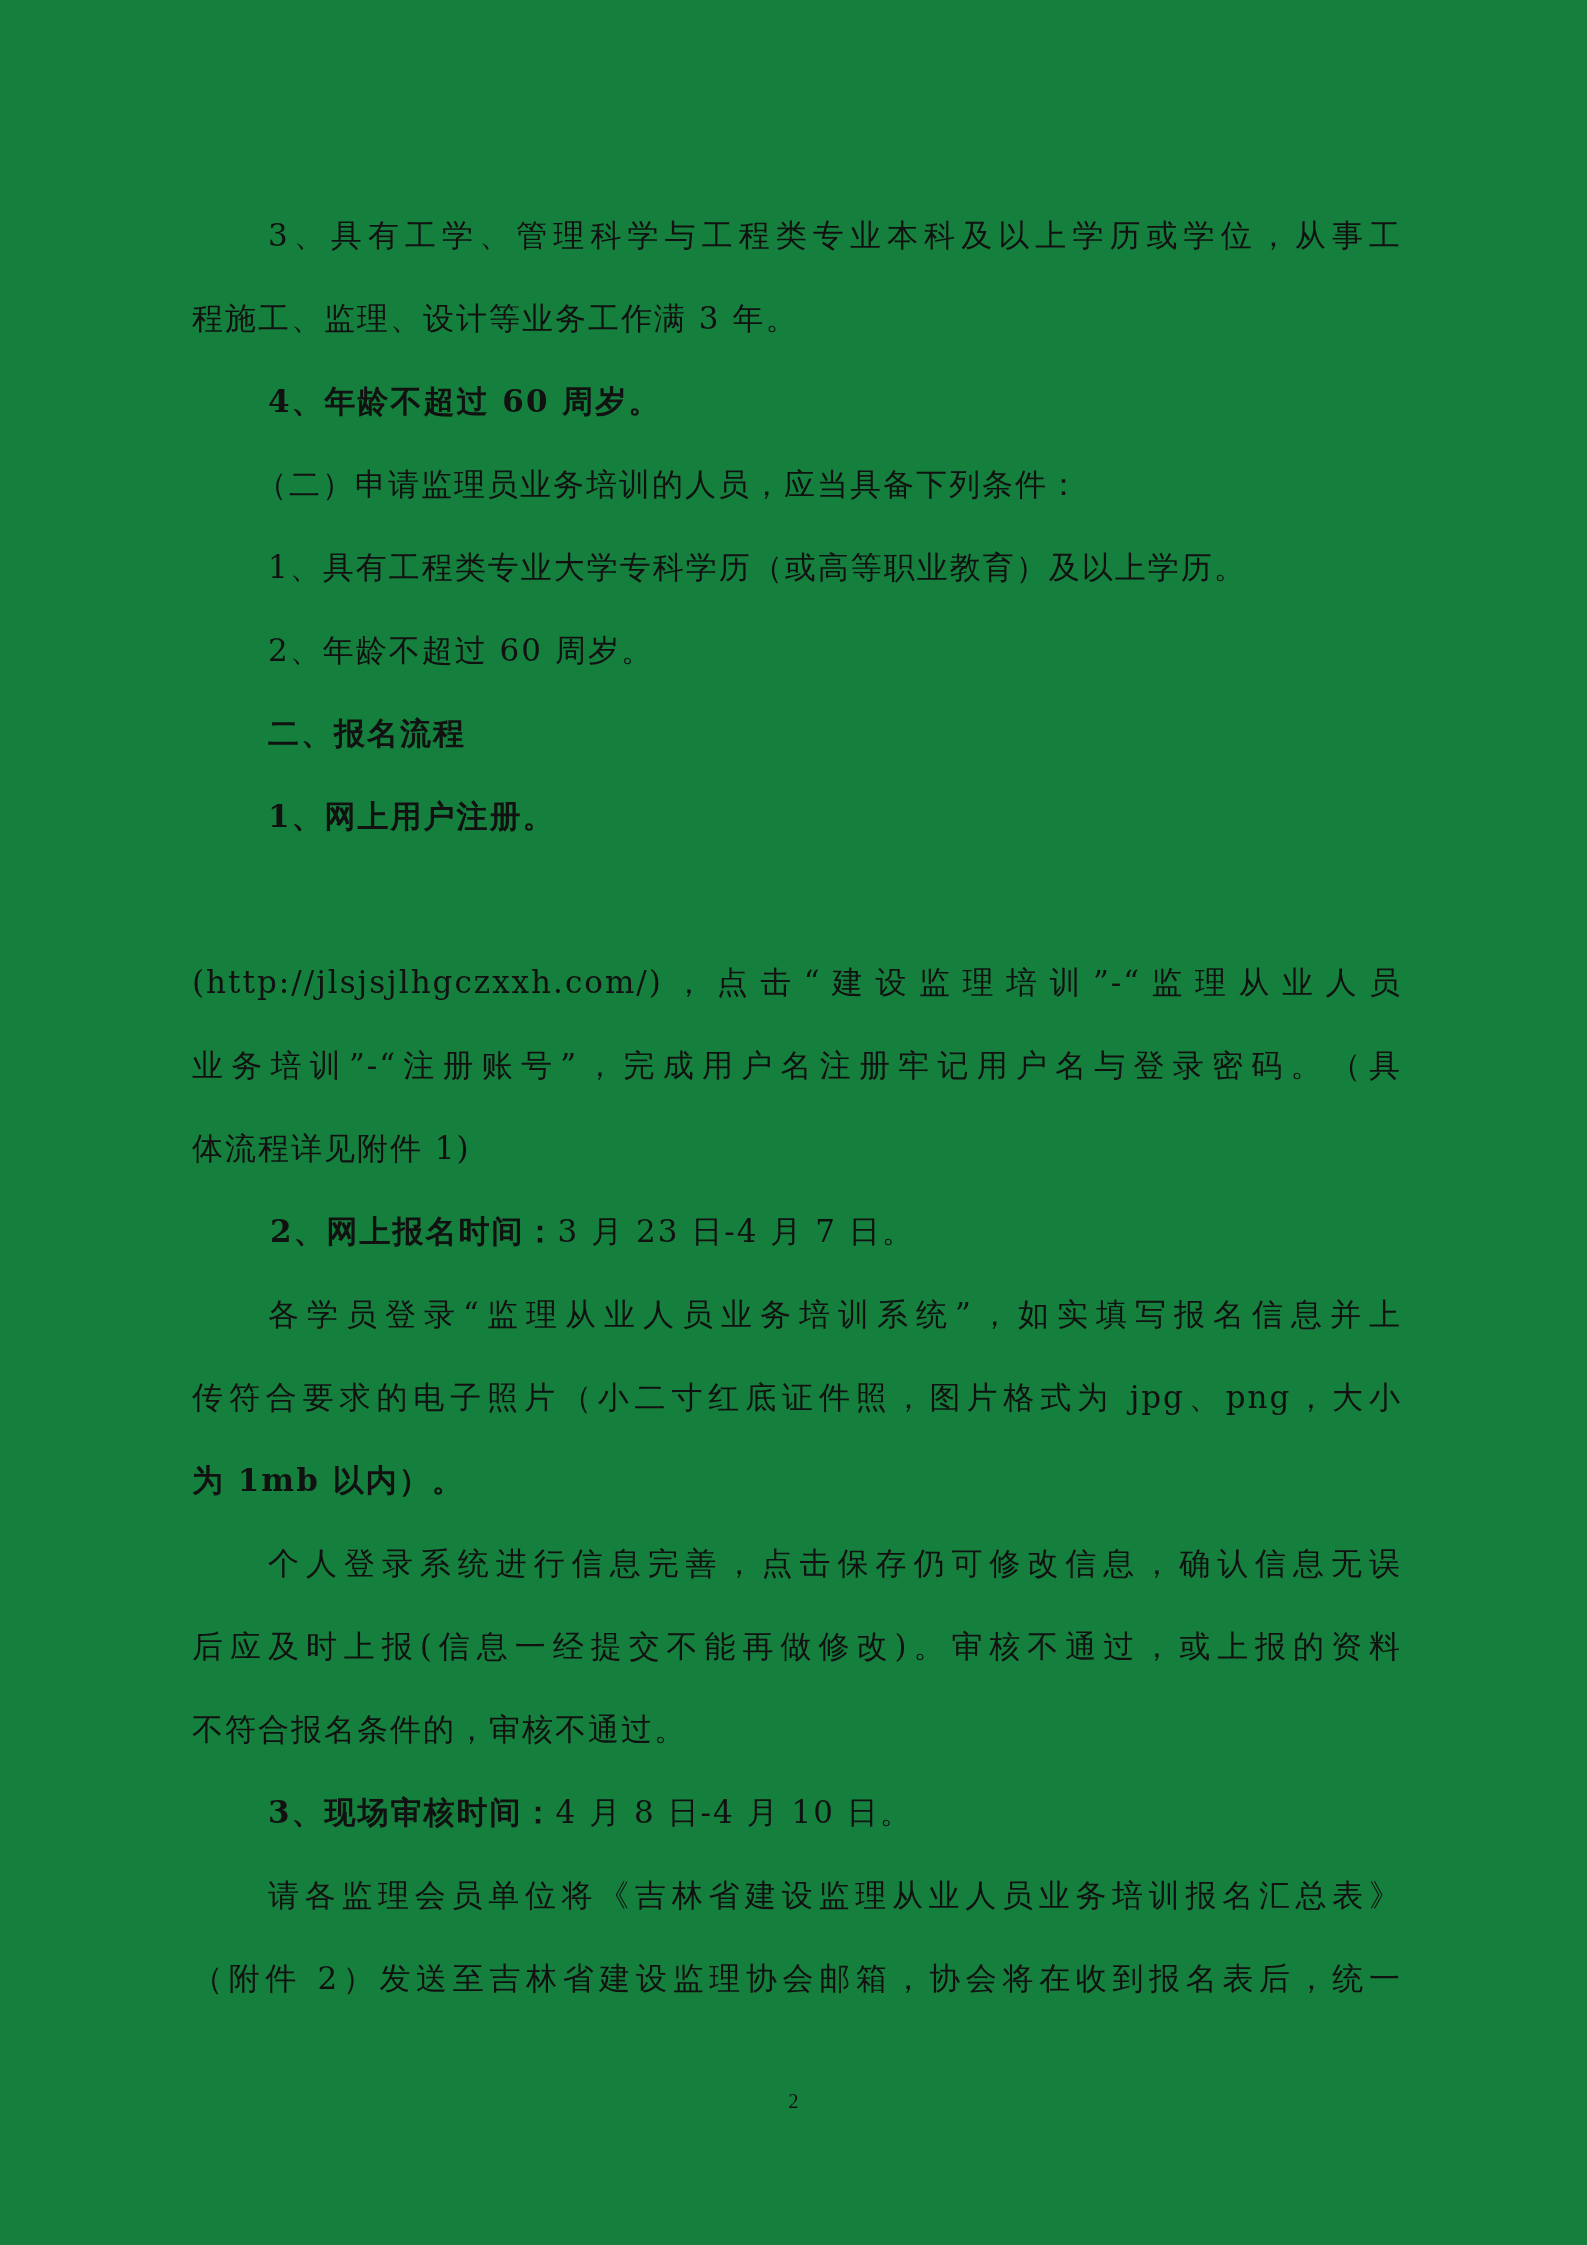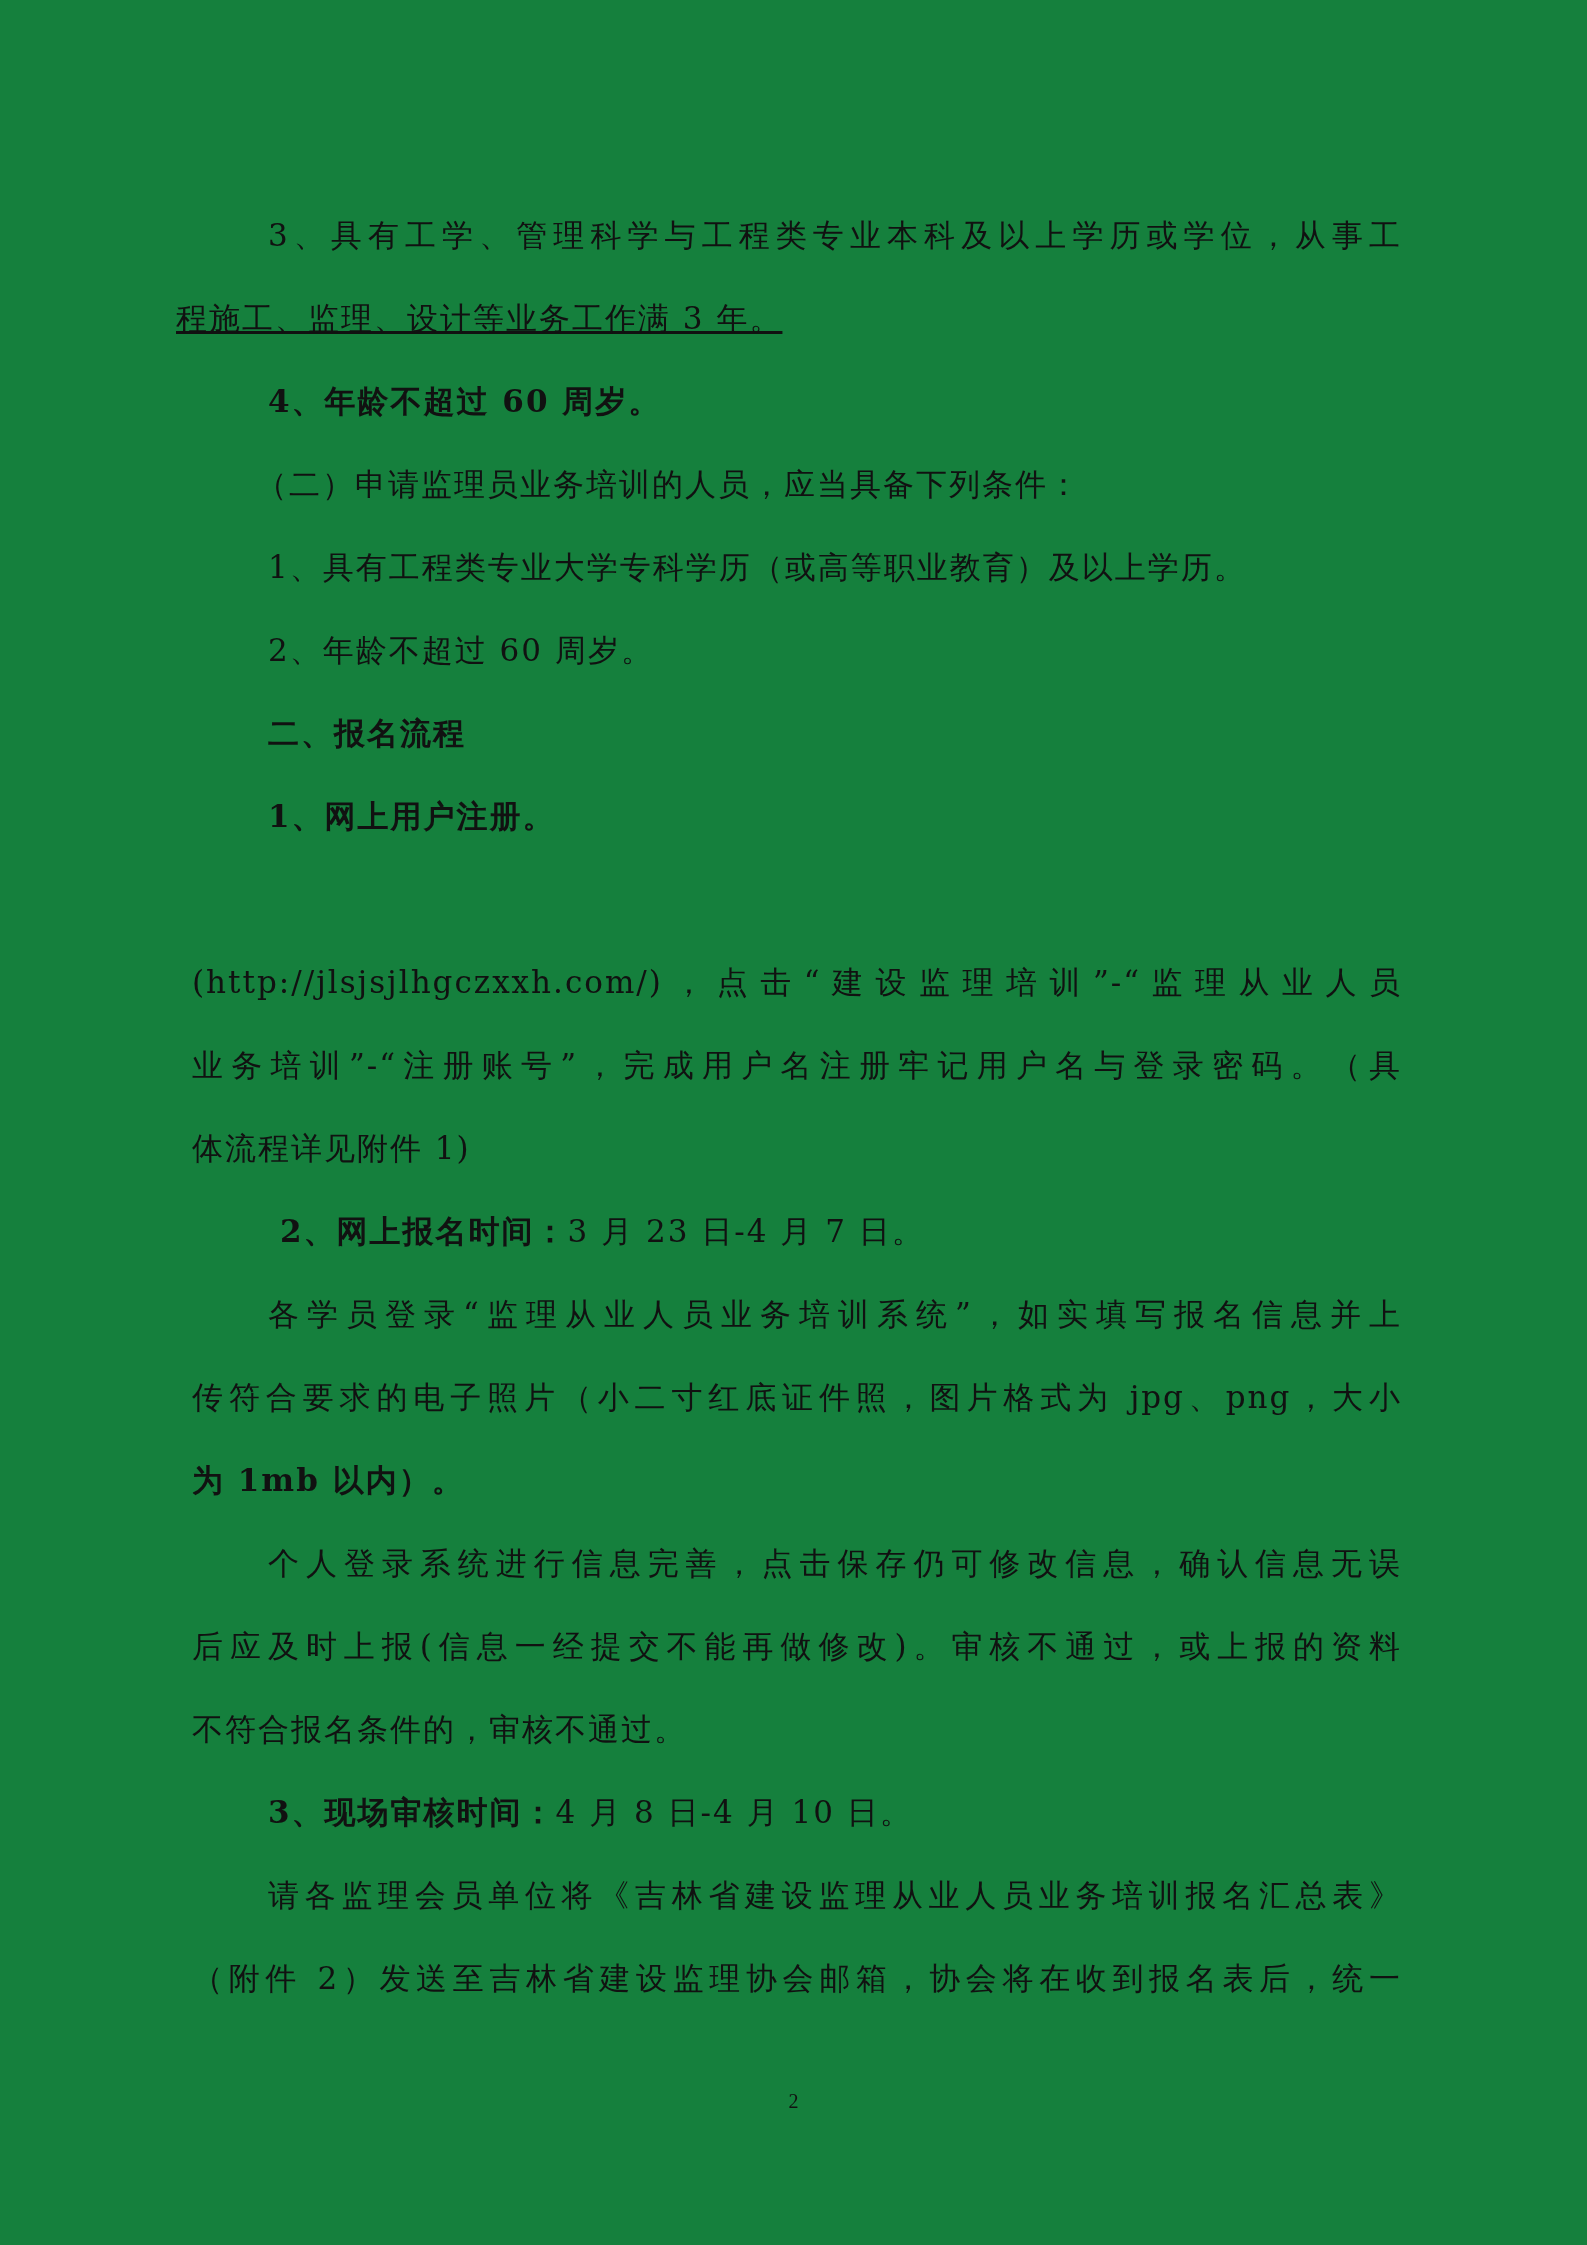--- a/index.html
+++ b/index.html
@@ -9,31 +9,31 @@
   .line { position: absolute; font-size: 31px; line-height: 40px; white-space: nowrap; letter-spacing: 2px; }
   .bold { font-weight: bold; }
   .justify { text-align: justify; text-align-last: justify; width: 1210px; }
   .pagenum { position: absolute; left: 0; width: 1587px; top: 2090px; text-align: center; font-size: 20px; font-family: "Liberation Serif", serif; }
 </style>
 </head>
 <body>
 
 <div class="page">
   <div class="line justify" style="left:268px;top:215px;width:1134px;">3、具有工学、管理科学与工程类专业本科及以上学历或学位，从事工</div>
-  <div class="line" style="left:176px;top:298px;text-decoration:underline;">程施工、监理、设计等业务工作满 3 年。</div>
+  <div class="line" style="left:192px;top:298px;">程施工、监理、设计等业务工作满 3 年。</div>
   <div class="line" style="left:268px;top:381px;font-weight:bold;">4、年龄不超过 60 周岁。</div>
   <div class="line" style="left:256px;top:464px;">（二）申请监理员业务培训的人员，应当具备下列条件：</div>
   <div class="line" style="left:268px;top:547px;">1、具有工程类专业大学专科学历（或高等职业教育）及以上学历。</div>
   <div class="line" style="left:268px;top:630px;">2、年龄不超过 60 周岁。</div>
   <div class="line bold" style="left:268px;top:713px;">二、报名流程</div>
   <div class="line bold" style="left:268px;top:796px;">1、网上用户注册。</div>
   <div class="line justify" style="left:192px;top:962px;width:1210px;">(http://jlsjsjlhgczxxh.com/)，点击“建设监理培训”-“监理从业人员</div>
   <div class="line justify" style="left:192px;top:1045px;width:1210px;">业务培训”-“注册账号”，完成用户名注册牢记用户名与登录密码。（具</div>
   <div class="line" style="left:192px;top:1128px;">体流程详见附件 1)</div>
-  <div class="line" style="left:280px;top:1211px;">
+  <div class="line" style="left:270px;top:1211px;">
     <span class="bold">2、网上报名时间：</span><span>3 月 23 日-4 月 7 日。</span>
   </div>
   <div class="line justify" style="left:268px;top:1294px;width:1134px;">各学员登录“监理从业人员业务培训系统”，如实填写报名信息并上</div>
   <div class="line justify" style="left:192px;top:1377px;width:1210px;">传符合要求的电子照片（小二寸红底证件照，图片格式为 jpg、png，大小</div>
   <div class="line" style="left:192px;top:1460px;font-weight:bold;">为 1mb 以内）。</div>
   <div class="line justify" style="left:268px;top:1543px;width:1134px;">个人登录系统进行信息完善，点击保存仍可修改信息，确认信息无误</div>
   <div class="line justify" style="left:192px;top:1626px;width:1210px;">后应及时上报(信息一经提交不能再做修改)。审核不通过，或上报的资料</div>
   <div class="line" style="left:192px;top:1709px;">不符合报名条件的，审核不通过。</div>
   <div class="line" style="left:268px;top:1792px;">
     <span class="bold">3、现场审核时间：</span><span>4 月 8 日-4 月 10 日。</span>

